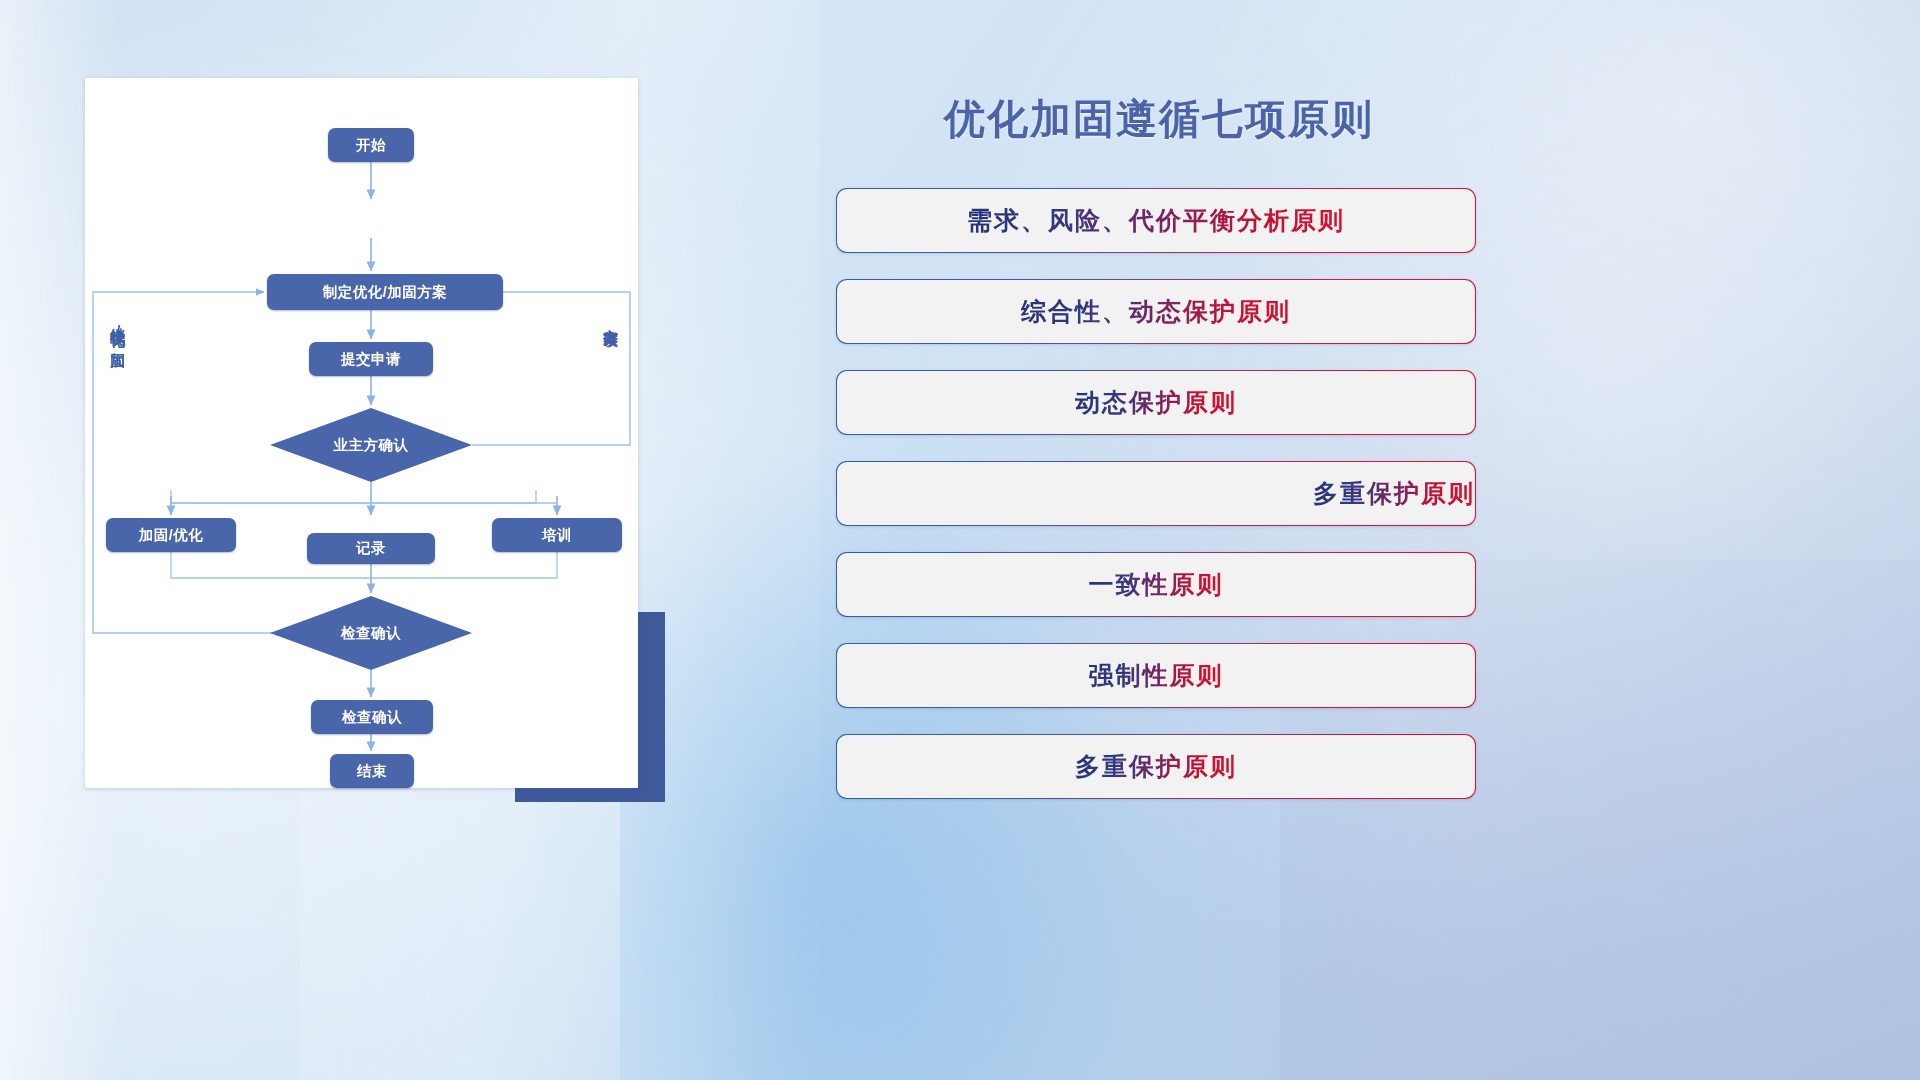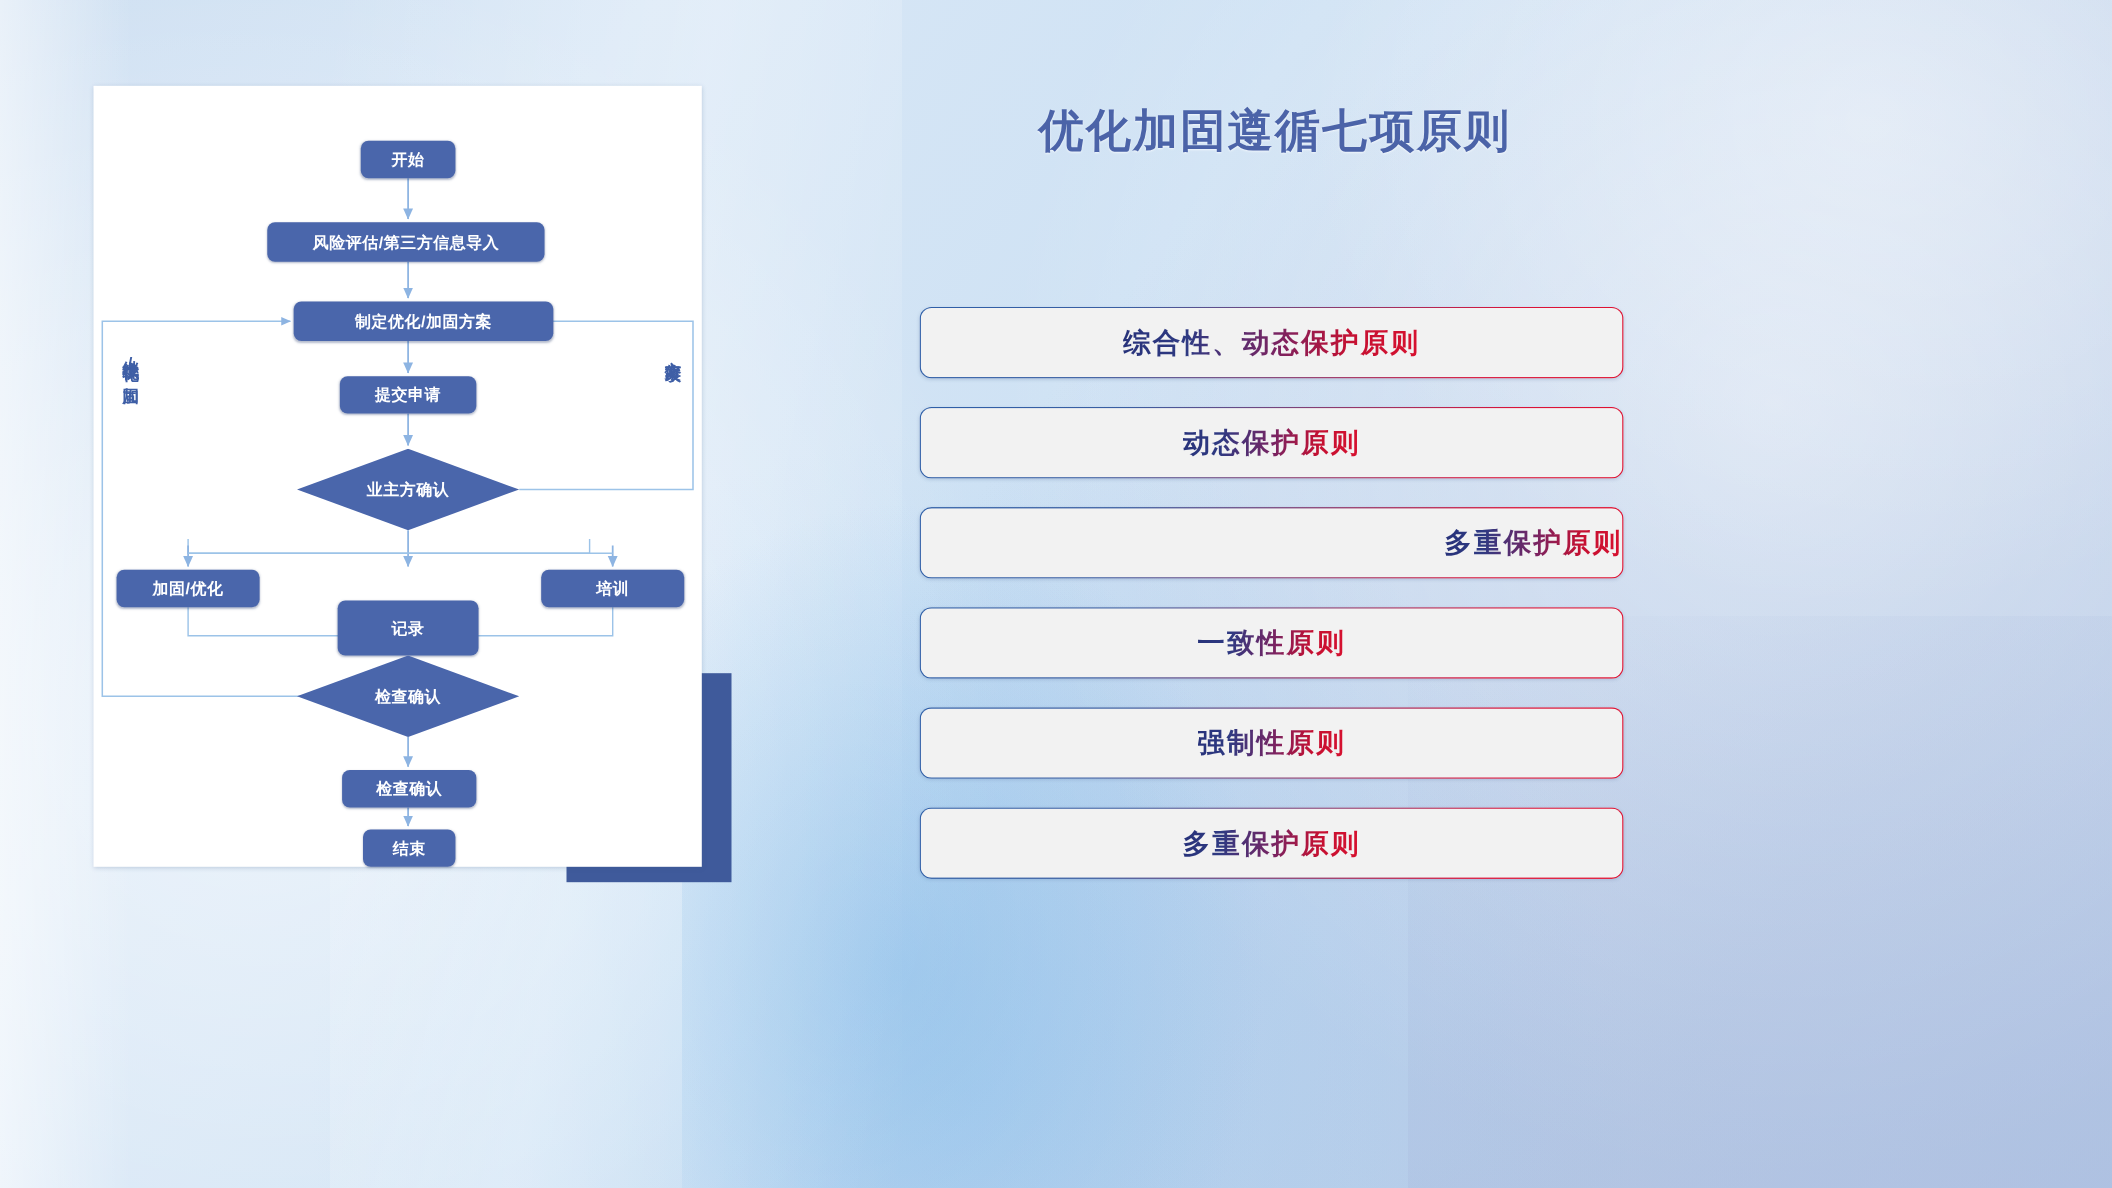--- a/index.html
+++ b/index.html
@@ -143,52 +143,54 @@
 
       <line x1="286" y1="656" x2="286" y2="673" marker-end="url(#arr)"></line>
 
       <path d="M286,555 L8,555 L8,214 L179,214" stroke="#9cc3e8" stroke-width="1.4" marker-end="url(#arr)"></path>
 
       <path d="M387,367 L545,367 L545,214 L389,214" stroke="#9cc3e8" stroke-width="1.4" marker-end="url(#arr)"></path>
     </g>
   </svg>
 
   <div class="node" style="left:243px;top:50px;width:86px;height:34px;">开始</div>
-  <div class="node" style="left:158px;top:124px;width:252px;height:36px;">风险评估/第三方信息导入</div>
   <div class="node" style="left:182px;top:196px;width:236px;height:36px;">制定优化/加固方案</div>
   <div class="node" style="left:224px;top:264px;width:124px;height:34px;">提交申请</div>
 
   <div class="diamond-wrap" style="left:185px;top:330px;width:202px;height:74px;">
     <svg width="202" height="74" viewBox="0 0 202 74">
         <polygon points="101,0 202,37 101,74 0,37" fill="#4a66ab"></polygon>
       </svg>
     <div class="diamond-label">业主方确认</div>
   </div>
 
   <div class="node" style="left:21px;top:440px;width:130px;height:34px;">加固/优化</div>
-  <div class="node" style="left:222px;top:468px;width:128px;height:50px;">记录</div>
+  <div class="node" style="left:222px;top:455px;width:128px;height:31px;">记录</div>
   <div class="node" style="left:407px;top:440px;width:130px;height:34px;">培训</div>
 
   <div class="diamond-wrap" style="left:185px;top:518px;width:202px;height:74px;">
     <svg width="202" height="74" viewBox="0 0 202 74">
         <polygon points="101,0 202,37 101,74 0,37" fill="#4a66ab"></polygon>
       </svg>
     <div class="diamond-label">检查确认</div>
   </div>
 
   <div class="node" style="left:226px;top:622px;width:122px;height:34px;">检查确认</div>
   <div class="node" style="left:245px;top:676px;width:84px;height:34px;">结束</div>
 
   <div class="vlabel" style="left:25px;top:238px;">继续优化/加固</div>
   <div class="vlabel" style="left:518px;top:238px;">方案修改</div>
 </div>
 
 <div id="principles">
   <div id="principles-title">优化加固遵循七项原则</div>
 
+  <div class="principle-card" style="top:110px;">
+    <span class="principle-text">需求、风险、代价平衡分析原则</span>
+  </div>
   <div class="principle-card" style="top:201px;">
     <span class="principle-text">综合性、动态保护原则</span>
   </div>
   <div class="principle-card" style="top:292px;">
     <span class="principle-text">动态保护原则</span>
   </div>
   <div class="principle-card" style="top:383px;justify-content:flex-end;">
     <span class="principle-text">多重保护原则</span>
   </div>
   <div class="principle-card" style="top:565px;">

